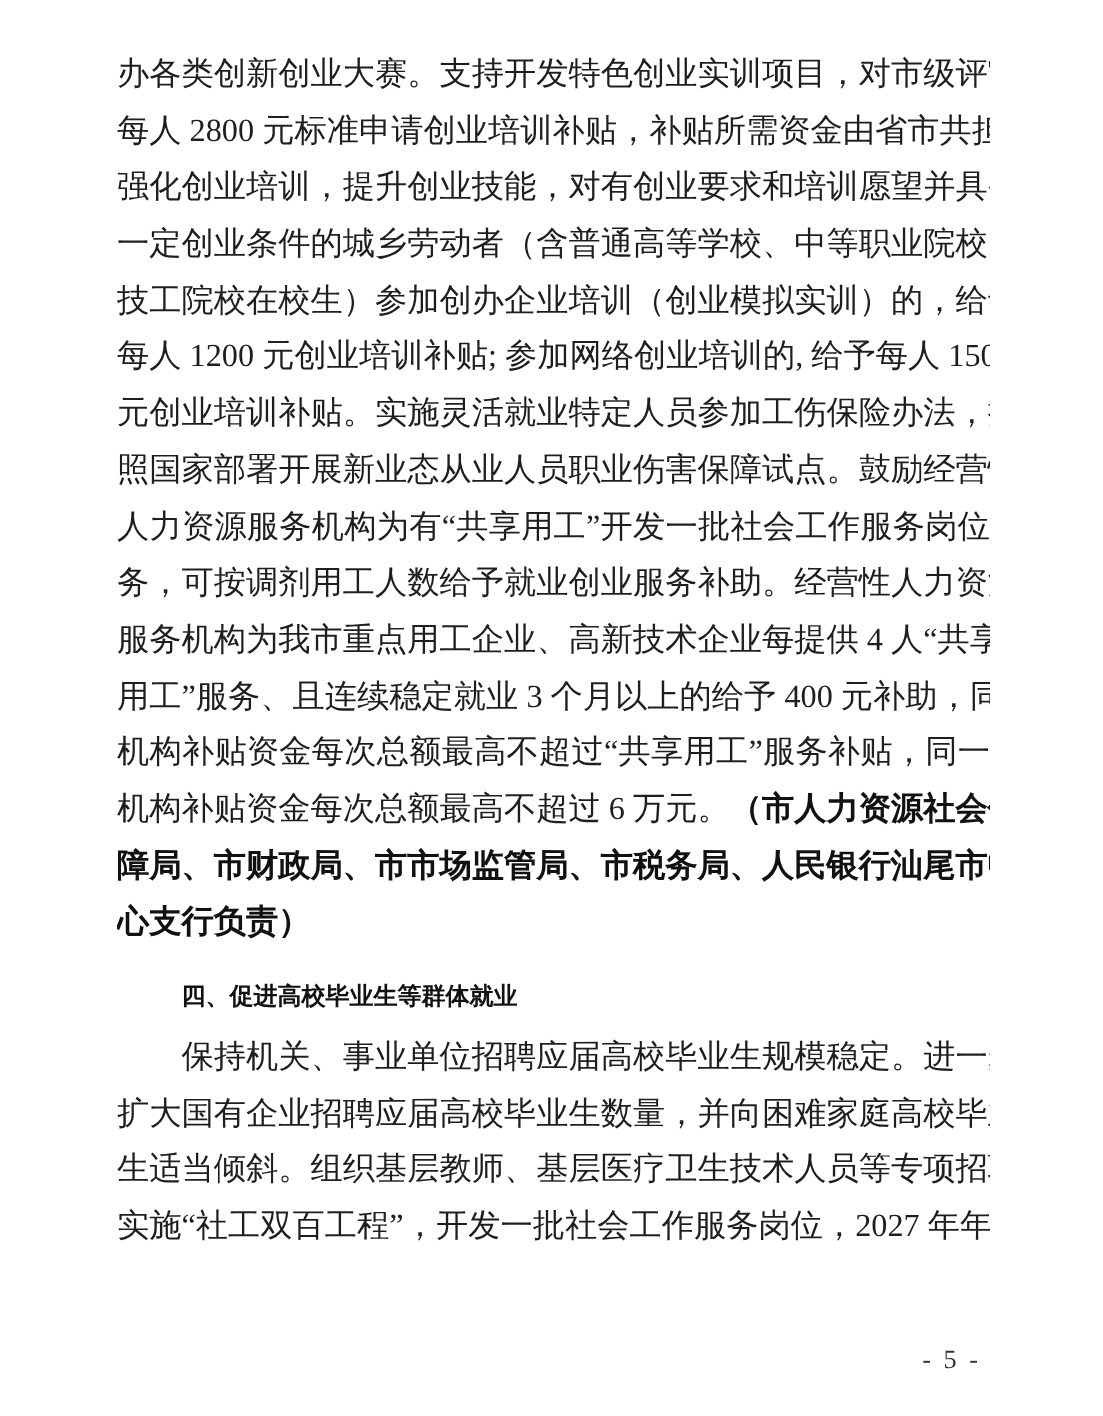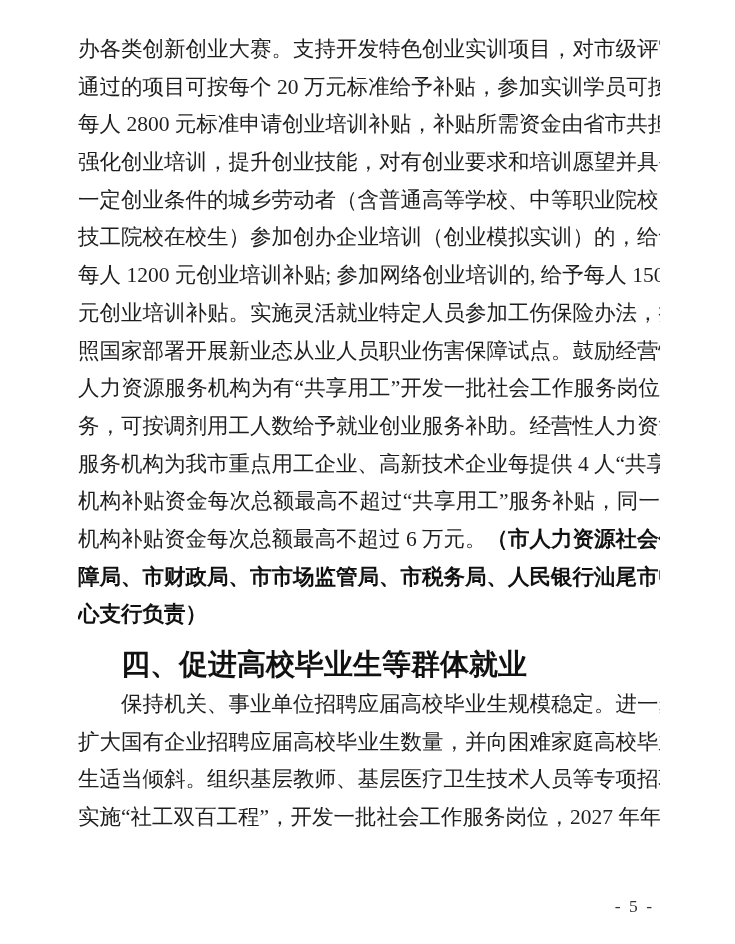--- a/index.html
+++ b/index.html
@@ -41,21 +41,21 @@
   .bold-dept {
     font-family: "Liberation Sans", "DejaVu Sans", sans-serif;
     font-weight: bold;
     color: #111111;
   }
   .section-heading {
     margin-top: 9px;
     height: 43px;
     line-height: 43px;
     padding-left: 43px;
-    font-size: 29px;
+    font-size: 16px;
     font-family: "Liberation Sans", "DejaVu Sans", sans-serif;
     font-weight: bold;
     color: #111111;
     text-align: left;
     text-align-last: left;
     white-space: nowrap;
     overflow: hidden;
   }
   .page-number {
     position: absolute;
@@ -67,31 +67,31 @@
     font-family: "Liberation Serif", "DejaVu Serif", serif;
   }
 </style>
 </head>
 <body>
 
 <div class="page">
   <div class="text-block">
 
     <div class="line">办各类创新创业大赛。支持开发特色创业实训项目，对市级评审</div>
-    <div class="line">通过的项目可按每个 20 万元标准给予补贴，参加实训学员可按</div>
     <div class="line">每人 2800 元标准申请创业培训补贴，补贴所需资金由省市共担。</div>
     <div class="line">强化创业培训，提升创业技能，对有创业要求和培训愿望并具备</div>
     <div class="line">一定创业条件的城乡劳动者（含普通高等学校、中等职业院校、</div>
     <div class="line">技工院校在校生）参加创办企业培训（创业模拟实训）的，给予</div>
     <div class="line">每人 1200 元创业培训补贴; 参加网络创业培训的, 给予每人 1500</div>
     <div class="line">元创业培训补贴。实施灵活就业特定人员参加工伤保险办法，按</div>
     <div class="line">照国家部署开展新业态从业人员职业伤害保障试点。鼓励经营性</div>
     <div class="line">人力资源服务机构为有“共享用工”开发一批社会工作服务岗位</div>
     <div class="line">务，可按调剂用工人数给予就业创业服务补助。经营性人力资源</div>
     <div class="line">服务机构为我市重点用工企业、高新技术企业每提供 4 人“共享</div>
+    <div class="line">用工”服务、且连续稳定就业 3 个月以上的给予 400 元补助，同</div>
     <div class="line">机构补贴资金每次总额最高不超过“共享用工”服务补贴，同一</div>
 
     <div class="line">
       <span>机构补贴资金每次总额最高不超过 6 万元。</span><span class="bold-dept">（市人力资源社会保</span>
     </div>
     <div class="line bold-dept">障局、市财政局、市市场监管局、市税务局、人民银行汕尾市中</div>
     <div class="line bold-dept line--end">心支行负责）</div>
 
     <div class="section-heading">四、促进高校毕业生等群体就业</div>
 

